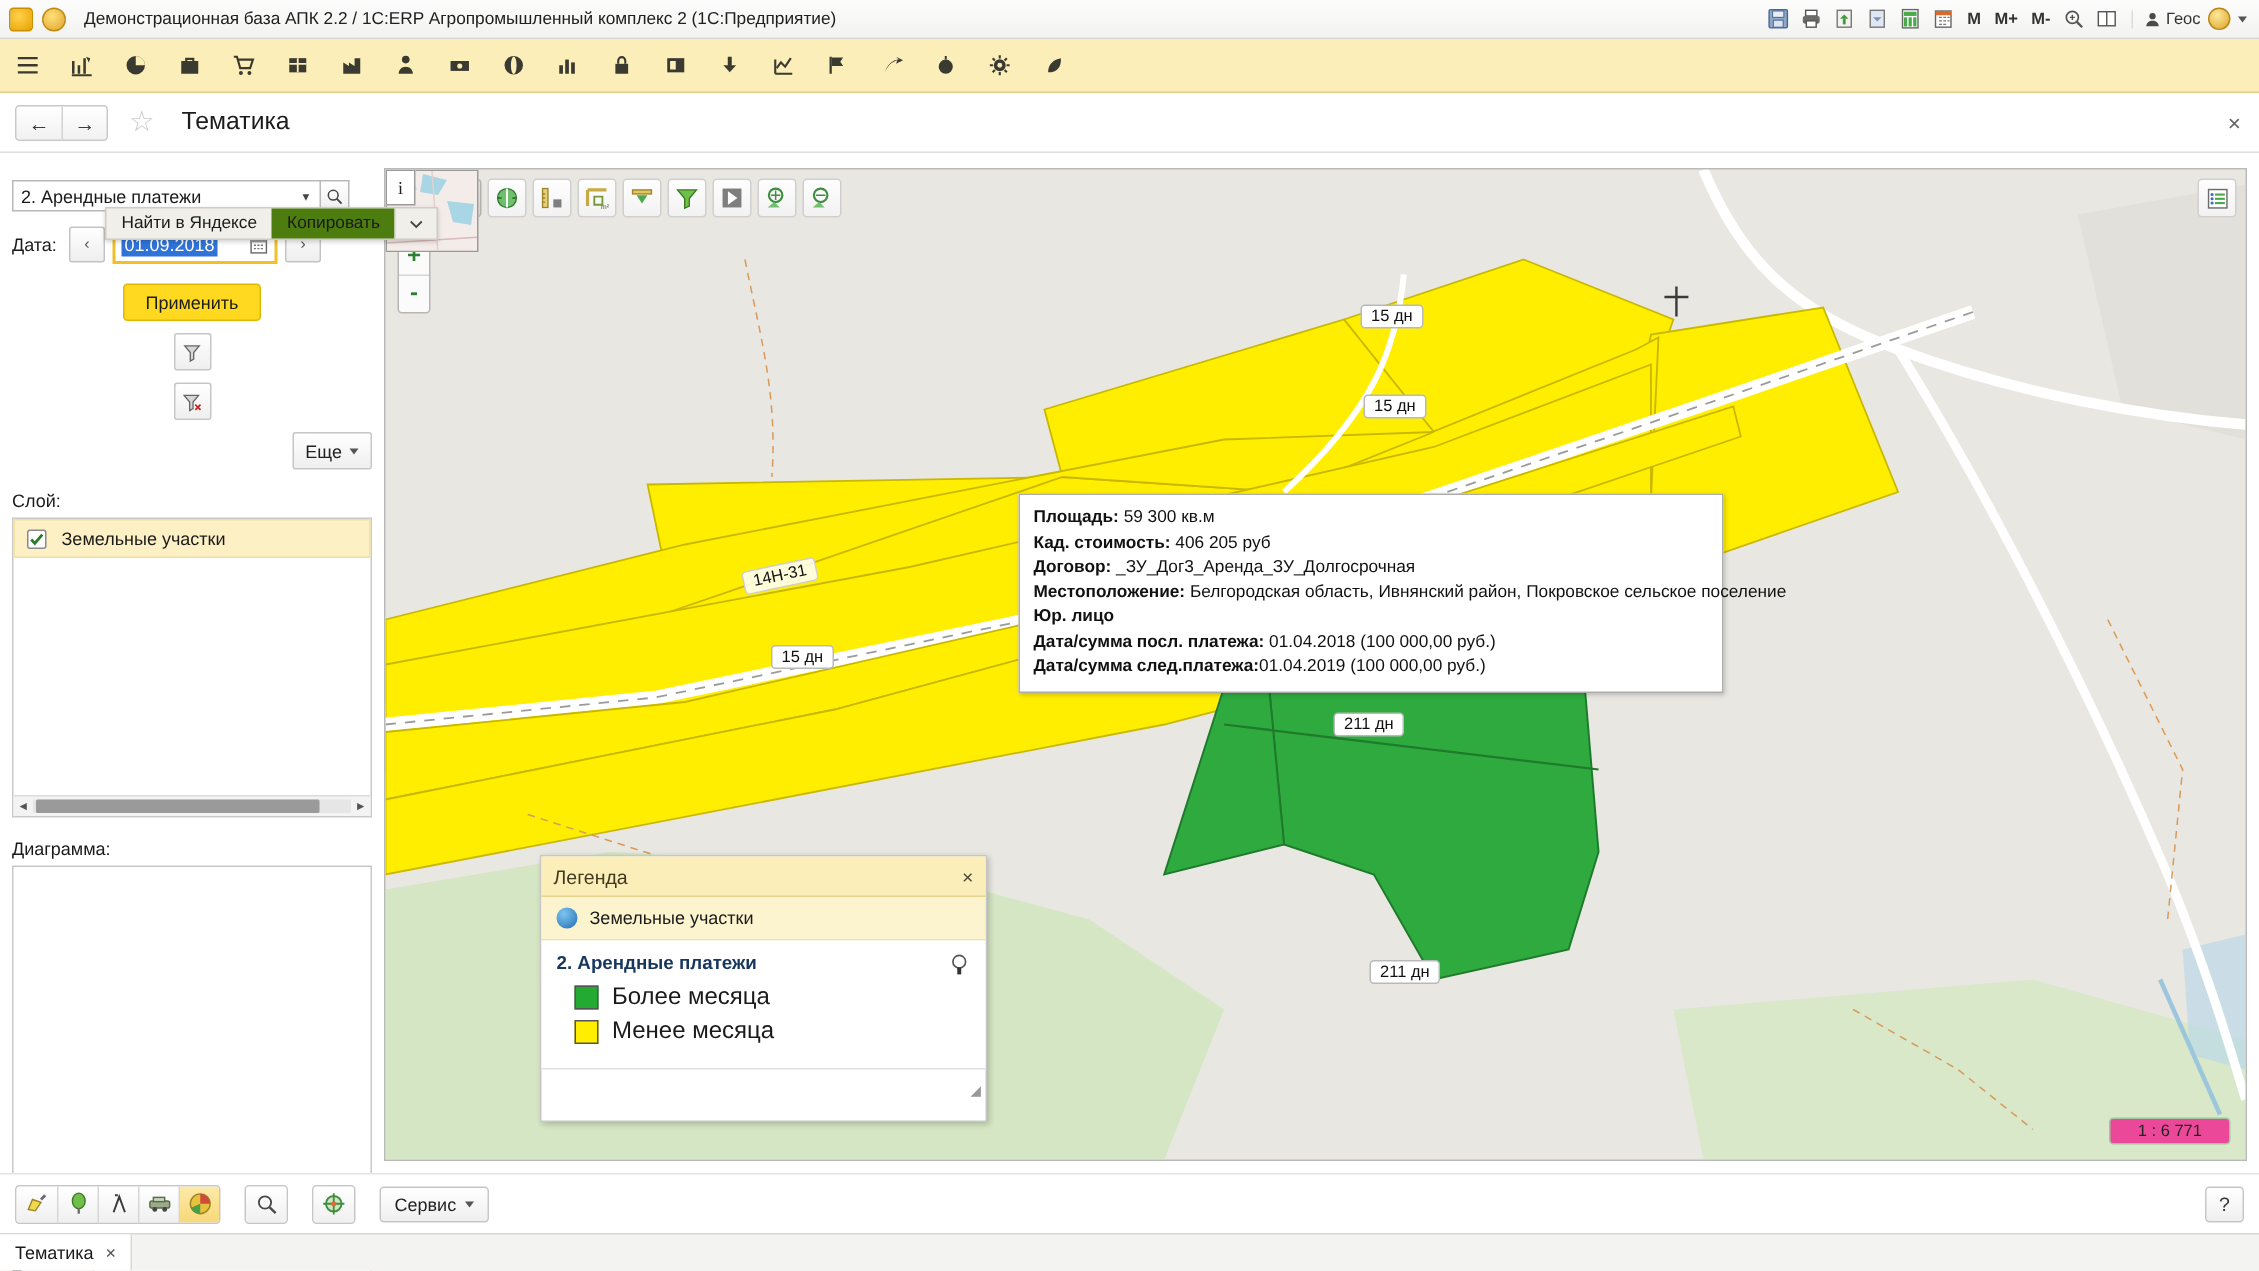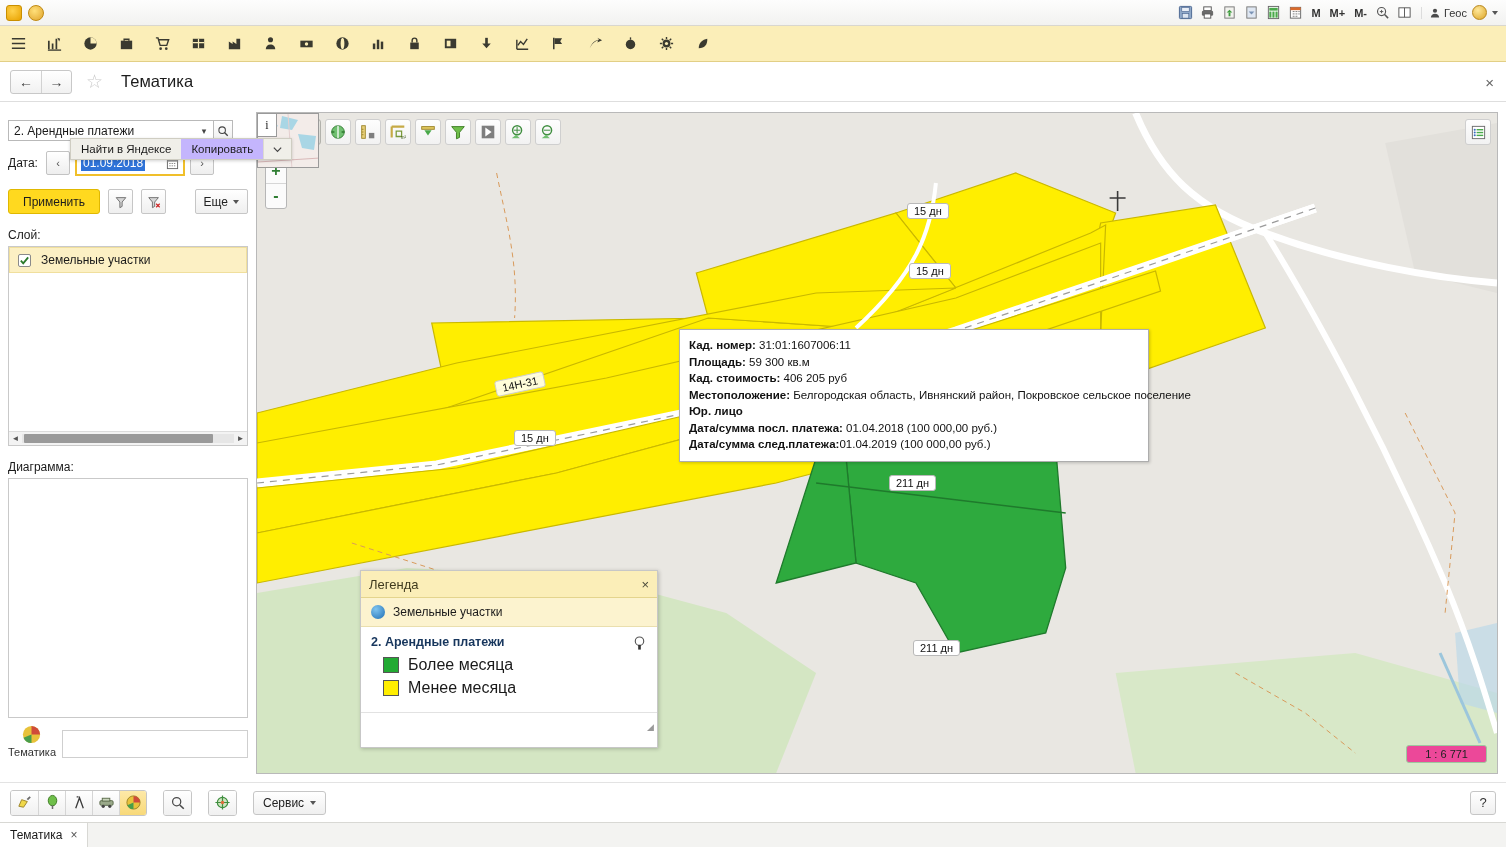--- a/index.html
+++ b/index.html
@@ -86,36 +86,36 @@
     background:linear-gradient(#fff,#f0f0f0); display:flex;align-items:center;justify-content:center;}
 
   .ctxmenu{
     position:absolute; left:50px; top:18px; z-index:40;
     background:#f0efe9; border:1px solid #cfcdc2;
     box-shadow:0 1px 3px rgba(0,0,0,.18);
     display:flex; align-items:stretch; height:22px;margin-left:12px;
   }
   .ctxitem{ padding:0 10px; display:flex;align-items:center;font-size:11.5px;color:#1a1a1a;
     white-space:nowrap;}
-  .ctxitem.sel{ background:#c4b5fd; }
+  .ctxitem.sel{ background:#4d7c0f; }
   .ctxmore{ width:28px;display:flex;align-items:center;justify-content:center;
     border-left:1px solid #dcdad0;}
 
   .daterow{ display:flex; align-items:center; gap:5px; margin-top:9px; }
   .datelabel{ font-size:12px;color:#1a1a1a; width:33px;}
   .sbtn{ width:24px;height:24px;border:1px solid #c3c3c3;border-radius:2px;
     background:linear-gradient(#fff,#eeeeee); display:flex;align-items:center;justify-content:center;
     font-size:11px;color:#555;}
   .datefield{ width:110px;height:26px;border:2px solid #f0bf2a; background:#fff;
     display:flex;align-items:center; padding:0 2px 0 4px; }
   .datefield .dv{ background:#2f73d8;color:#fff;font-size:12px;padding:1px 2px;}
   .datefield .cal{ margin-left:auto; width:17px;height:17px; display:flex;align-items:center;
     justify-content:center;}
 
-  .actionrow{ display:flex;align-items:center;gap:8px;margin-top:13px;}
+  .actionrow{ display:flex;align-items:center;gap:8px;margin-top:13px;flex-direction:column;}
   .applybtn{ background:#ffd91f; border:1px solid #e0b800; border-radius:3px;
     height:25px; padding:0 14px; font-size:12px;color:#1c1c1c;
     display:flex;align-items:center;}
   .iconbtn{ width:25px;height:25px;border:1px solid #c6c6c6;border-radius:2px;
     background:linear-gradient(#fff,#efefef);display:flex;align-items:center;justify-content:center;}
   .morebtn{ margin-left:auto;height:25px;border:1px solid #c6c6c6;border-radius:2px;
     background:linear-gradient(#fff,#efefef); padding:0 8px;
     display:flex;align-items:center;gap:5px;font-size:12px;color:#222;}
 
   .section-label{ font-size:12px;color:#1a1a1a; margin-top:14px; margin-bottom:4px;}
@@ -221,20 +221,21 @@
   .tab{ background:#fff;border-right:1px solid #d8d8d4; padding:0 10px;
     display:flex;align-items:center;gap:8px;font-size:12px;color:#1a1a1a;}
   .tab .x{ font-size:12px;color:#555;}
 </style>
 </head>
 <body>
 
 <div class="titlebar">
   <div class="tb-logo"></div>
   <div class="tb-logo2"></div>
+  <div class="tb-title">Демонстрационная база АПК 2.2 / 1С:ERP Агропромышленный комплекс 2   (1С:Предприятие)</div>
   <div class="tb-right">
     <span class="tb-ico">
       <svg width="15" height="15" viewBox="0 0 16 16">
           <rect x="1.5" y="1.5" width="13" height="13" rx="1" fill="#8fa8c8" stroke="#4a6590"></rect>
           <rect x="4" y="2.5" width="8" height="4.5" fill="#e9eef6" stroke="#4a6590" stroke-width=".7"></rect>
           <rect x="4.5" y="9" width="7" height="5" fill="#dce5f0" stroke="#4a6590" stroke-width=".7"></rect>
         </svg>
     </span>
     <span class="tb-ico">
       <svg width="15" height="15" viewBox="0 0 16 16">
@@ -686,23 +687,23 @@
     <div class="mini-i">i</div>
 
     <div class="plabel" style="left:650px;top:90px;">15 дн</div>
     <div class="plabel" style="left:652px;top:150px;">15 дн</div>
     <div class="plabel" style="left:238px;top:263px;transform:rotate(-12deg);background:rgba(255,255,255,.85);border-color:#cfcfcf;">14Н-31</div>
     <div class="plabel" style="left:257px;top:317px;">15 дн</div>
     <div class="plabel" style="left:632px;top:362px;">211 дн</div>
     <div class="plabel" style="left:656px;top:527px;">211 дн</div>
 
     <div class="infopop" style="left:422px;top:216px;width:470px;">
-      <div class="ln"><b>Кад. номер:</b><span> 31:01:1607006:11</span></div>
       <div class="ln"><b>Площадь:</b><span> 59 300 кв.м</span></div>
       <div class="ln"><b>Кад. стоимость:</b><span> 406 205 руб</span></div>
+      <div class="ln"><b>Договор:</b><span> _ЗУ_Дог3_Аренда_ЗУ_Долгосрочная</span></div>
       <div class="ln"><b>Местоположение:</b><span> Белгородская область, Ивнянский район, Покровское сельское поселение</span></div>
       <div class="ln"><b>Юр. лицо</b><span></span></div>
       <div class="ln"><b>Дата/сумма посл. платежа:</b><span> 01.04.2018 (100 000,00 руб.)</span></div>
       <div class="ln"><b>Дата/сумма след.платежа:</b><span>01.04.2019 (100 000,00 руб.)</span></div>
     </div>
 
     <div class="legend" style="left:103px;top:457px;width:298px;height:178px;">
       <div class="legend-head">
         <div class="legend-title">Легенда</div>
         <div class="legend-close">×</div>

